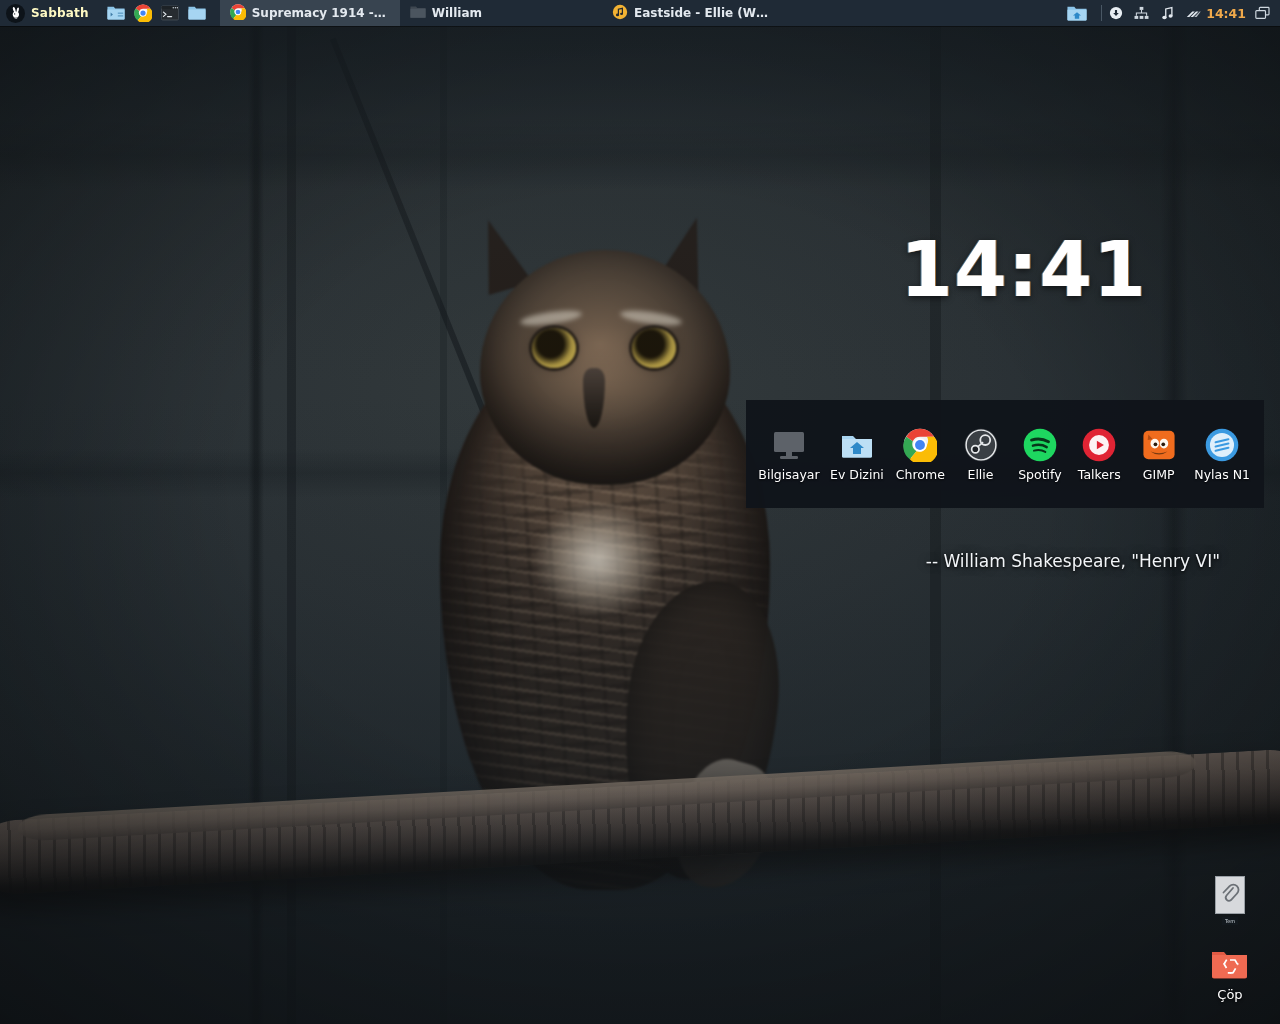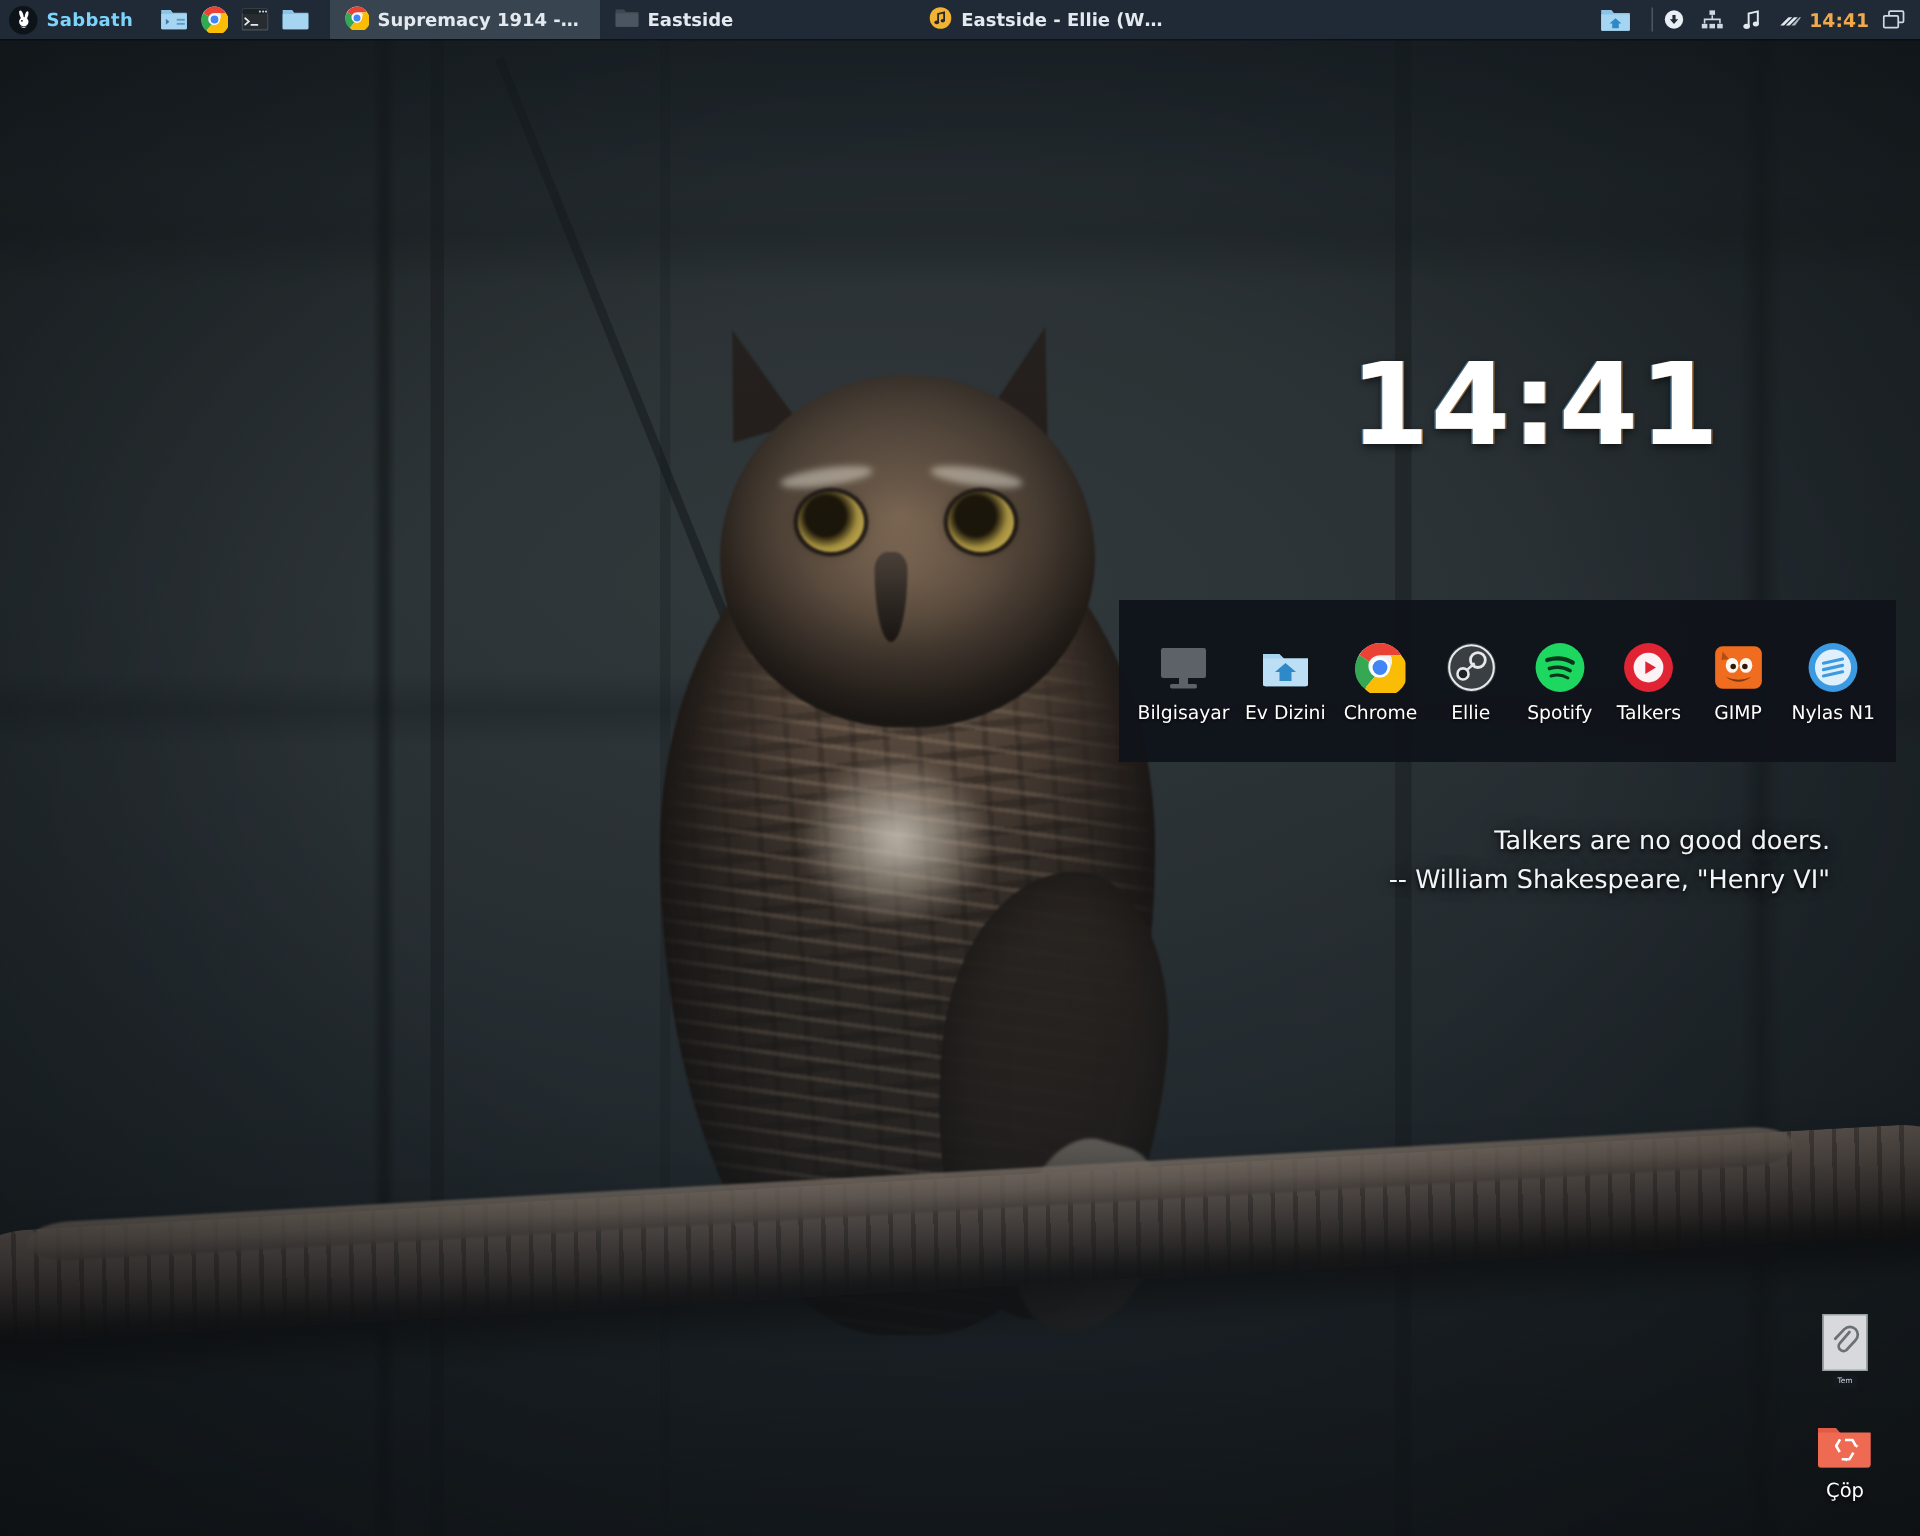--- a/index.html
+++ b/index.html
@@ -160,21 +160,21 @@
     background: #1f2a36;
     display: flex; align-items: stretch;
     font-size: 12px; color: #d7dee6;
     z-index: 50;
     box-shadow: 0 1px 0 rgba(0,0,0,.4);
   }
   #menu-button {
     display: flex; align-items: center; gap: 6px;
     padding: 0 10px 0 6px; cursor: pointer;
   }
-  #menu-button .label { font-weight: bold; font-size: 12px; color: #7dd3fc; letter-spacing: .2px; }
+  #menu-button .label { font-weight: bold; font-size: 12px; color: #fef9c3; letter-spacing: .2px; }
   .bunny-logo {
     width: 19px; height: 19px; border-radius: 50%;
     background: #0d1319; display: flex; align-items: center; justify-content: center;
     flex: 0 0 auto;
   }
 
   #launchers { display: flex; align-items: center; gap: 9px; padding: 0 8px; }
   .launcher { width: 18px; height: 18px; display: flex; align-items: center; justify-content: center; cursor: pointer; }
 
   #tasklist { display: flex; align-items: stretch; gap: 0; flex: 0 0 auto; }
@@ -298,21 +298,20 @@
     <div class="branch-shadow"></div>
   </div>
 
   <div class="bg-wash"></div>
   <div class="vignette"></div>
 </div>
 
 <div id="big-clock">14:41</div>
 
 <div id="quote">
-  <span class="l1">Talkers are no good doers.</span>
   <span class="l2">-- William Shakespeare, "Henry VI"</span>
 </div>
 
 <div id="dock">
 
   <div class="dock-item">
     <span class="dock-ico">
       <svg width="34" height="30" viewBox="0 0 34 30">
         <rect x="2" y="2" width="30" height="20" rx="1.5" fill="#5d6269"></rect>
         <rect x="14" y="22" width="6" height="4" fill="#5d6269"></rect>
@@ -514,21 +513,21 @@
       <span class="tlabel">Supremacy 1914 - 1,3...</span>
     </div>
 
     <div class="task">
       <span>
         <svg width="16" height="14" viewBox="0 0 20 17">
           <path d="M0.5 1.5 h7 l1.6 2 h10.4 v11.5 a.8 .8 0 0 1 -.8 .8 h-17.4 a.8 .8 0 0 1 -.8 -.8 Z" fill="#3e4750"></path>
           <path d="M0.5 4.5 h19 v10.5 a.8 .8 0 0 1 -.8 .8 h-17.4 a.8 .8 0 0 1 -.8 -.8 Z" fill="#4b555f"></path>
         </svg>
       </span>
-      <span class="tlabel">Eastside</span>
+      <span class="tlabel">William</span>
     </div>
 
     <div class="task" style="margin-left:110px;">
       <span>
         <svg width="16" height="16" viewBox="0 0 20 20">
           <circle cx="10" cy="10" r="9" fill="#f2b233"></circle>
           <path d="M8 13.4 V6.6 l5 -1.2 v6.6" fill="none" stroke="#23282d" stroke-width="1.5" stroke-linecap="round"></path>
           <ellipse cx="6.9" cy="13.6" rx="2" ry="1.6" fill="#23282d"></ellipse>
           <ellipse cx="11.9" cy="12.3" rx="1.8" ry="1.5" fill="#23282d"></ellipse>
         </svg>

